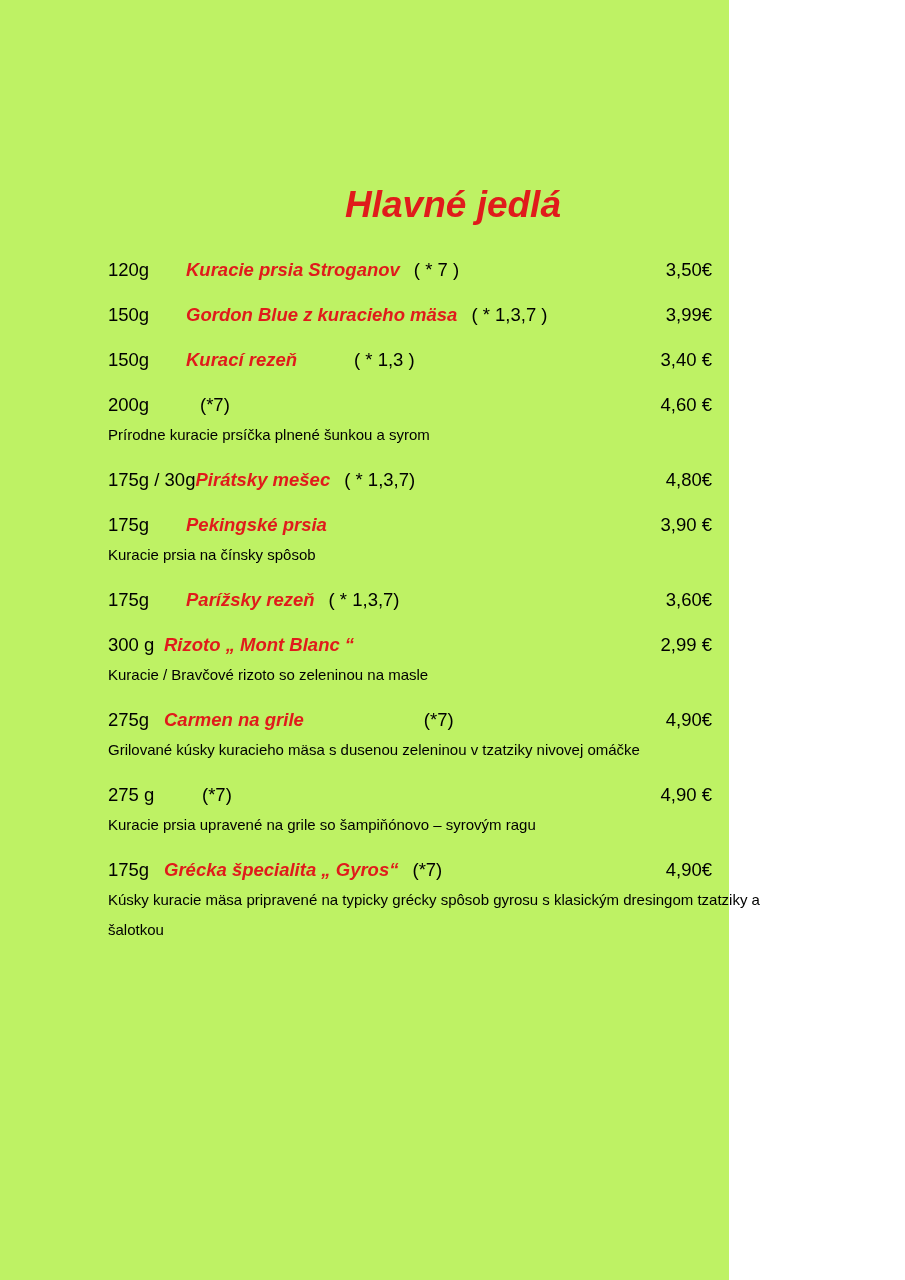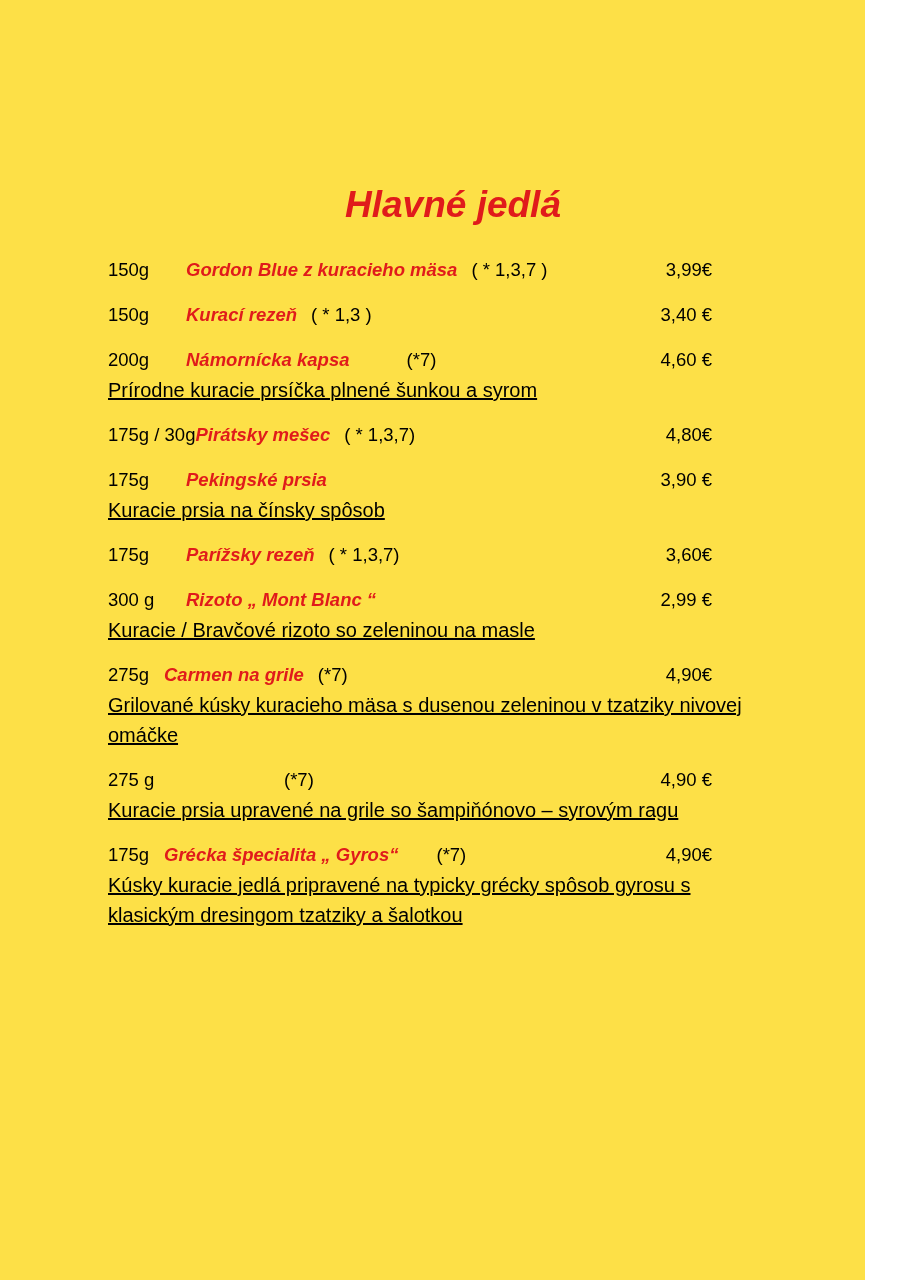--- a/index.html
+++ b/index.html
@@ -6,23 +6,23 @@
   html, body { background: #ffffff; }
   body {
     width: 905px;
     height: 1280px;
     font-family: "Liberation Sans", sans-serif;
     color: #000000;
     overflow: hidden;
   }
   .page {
     position: relative;
-    width: 865px;
+    width: 729px;
     height: 1280px;
-    background: #fde047;
+    background: #bef264;
   }
   .content {
     position: absolute;
     left: 108px;
     top: 183px;
     width: 690px;
   }
   .title {
     width: 690px;
     text-align: center;
@@ -60,33 +60,41 @@
   }
   .item:nth-child(3)  .allergens { margin-left: 57px; }
   .item:nth-child(9)  .allergens { margin-left: 120px; }
   .item:nth-child(10) .allergens { margin-left: 38px; }
   .price {
     margin-left: auto;
     color: #000000;
   }
   .desc {
     max-width: 660px;
-    font-size: 20px;
+    font-size: 15px;
     line-height: 30px;
     color: #000000;
-    text-decoration: underline;
   }
 </style>
 </head>
 <body>
 
 <div class="page">
   <div class="content">
     <h1 class="title">Hlavné jedlá</h1>
     <div class="items" id="items">
+  <div class="item">
+    <div class="item-head">
+      <span class="weight">120g</span>
+      <span class="name">Kuracie prsia Stroganov</span>
+      <span class="allergens">( * 7 )</span>
+      <span class="price">3,50€</span>
+    </div>
+
+  </div>
 
   <div class="item">
     <div class="item-head">
       <span class="weight">150g</span>
       <span class="name">Gordon Blue z kuracieho mäsa</span>
       <span class="allergens">( * 1,3,7 )</span>
       <span class="price">3,99€</span>
     </div>
 
   </div>
@@ -97,21 +105,20 @@
       <span class="name">Kurací rezeň</span>
       <span class="allergens">( * 1,3 )</span>
       <span class="price">3,40 €</span>
     </div>
 
   </div>
 
   <div class="item">
     <div class="item-head">
       <span class="weight">200g</span>
-      <span class="name">Námornícka kapsa</span>
       <span class="allergens">(*7)</span>
       <span class="price">4,60 €</span>
     </div>
     <div class="desc">Prírodne kuracie prsíčka plnené šunkou a syrom</div>
   </div>
 
   <div class="item">
     <div class="item-head">
       <span class="weight">175g / 30g</span>
       <span class="name">Pirátsky mešec</span>
@@ -168,18 +175,18 @@
     <div class="desc">Kuracie prsia upravené na grile so šampiňónovo – syrovým ragu</div>
   </div>
 
   <div class="item">
     <div class="item-head">
       <span class="weight">175g</span>
       <span class="name">Grécka špecialita „ Gyros“</span>
       <span class="allergens">(*7)</span>
       <span class="price">4,90€</span>
     </div>
-    <div class="desc">Kúsky kuracie jedlá pripravené na typicky grécky spôsob gyrosu s klasickým dresingom tzatziky a šalotkou</div>
+    <div class="desc">Kúsky kuracie mäsa pripravené na typicky grécky spôsob gyrosu s klasickým dresingom tzatziky a šalotkou</div>
   </div>
 
 </div>
   </div>
 </div>
 
 </body></html>

